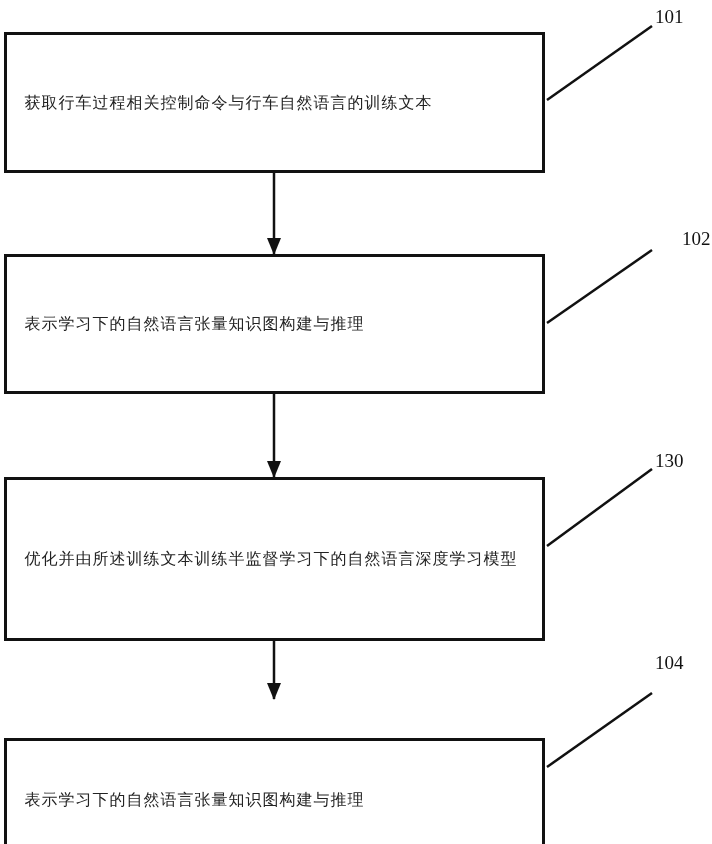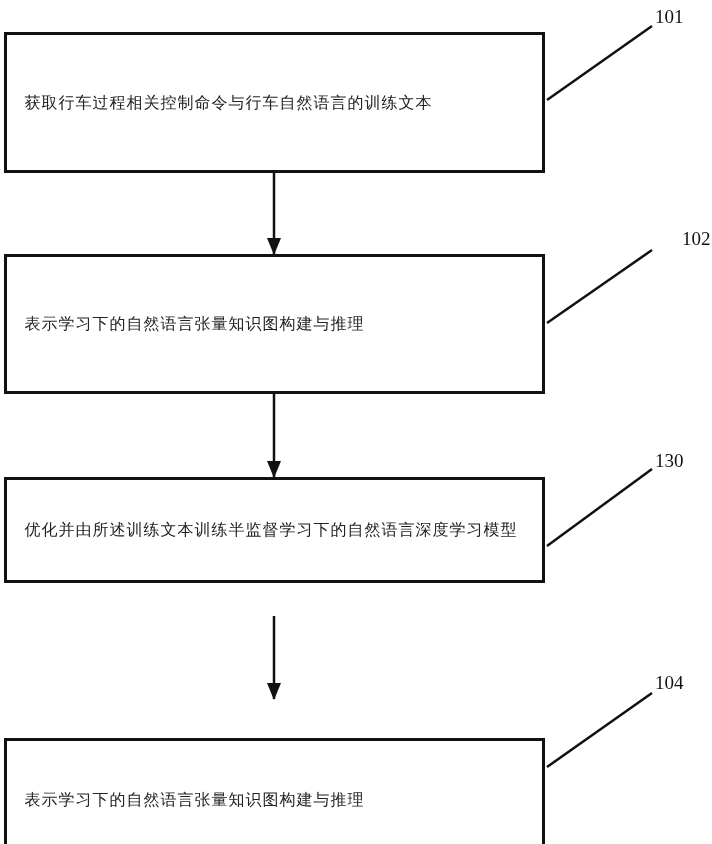--- a/index.html
+++ b/index.html
@@ -39,21 +39,21 @@
 <div class="box" style="top:32px;height:141px;">
   <div class="box-text">获取行车过程相关控制命令与行车自然语言的训练文本</div>
 </div>
 <div class="label" style="left:655px;top:6px;">101</div>
 
 <div class="box" style="top:254px;height:140px;">
   <div class="box-text">表示学习下的自然语言张量知识图构建与推理</div>
 </div>
 <div class="label" style="left:655px;top:228px;margin-left:27px;">102</div>
 
-<div class="box" style="top:477px;height:106px;">
+<div class="box" style="top:477px;height:164px;">
   <div class="box-text">优化并由所述训练文本训练半监督学习下的自然语言深度学习模型</div>
 </div>
 <div class="label" style="left:655px;top:450px;">130</div>
 
 <div class="box" style="top:738px;height:124px;">
   <div class="box-text">表示学习下的自然语言张量知识图构建与推理</div>
 </div>
-<div class="label" style="left:655px;top:672px;">104</div>
+<div class="label" style="left:655px;top:652px;">104</div>
 
 </body></html>

